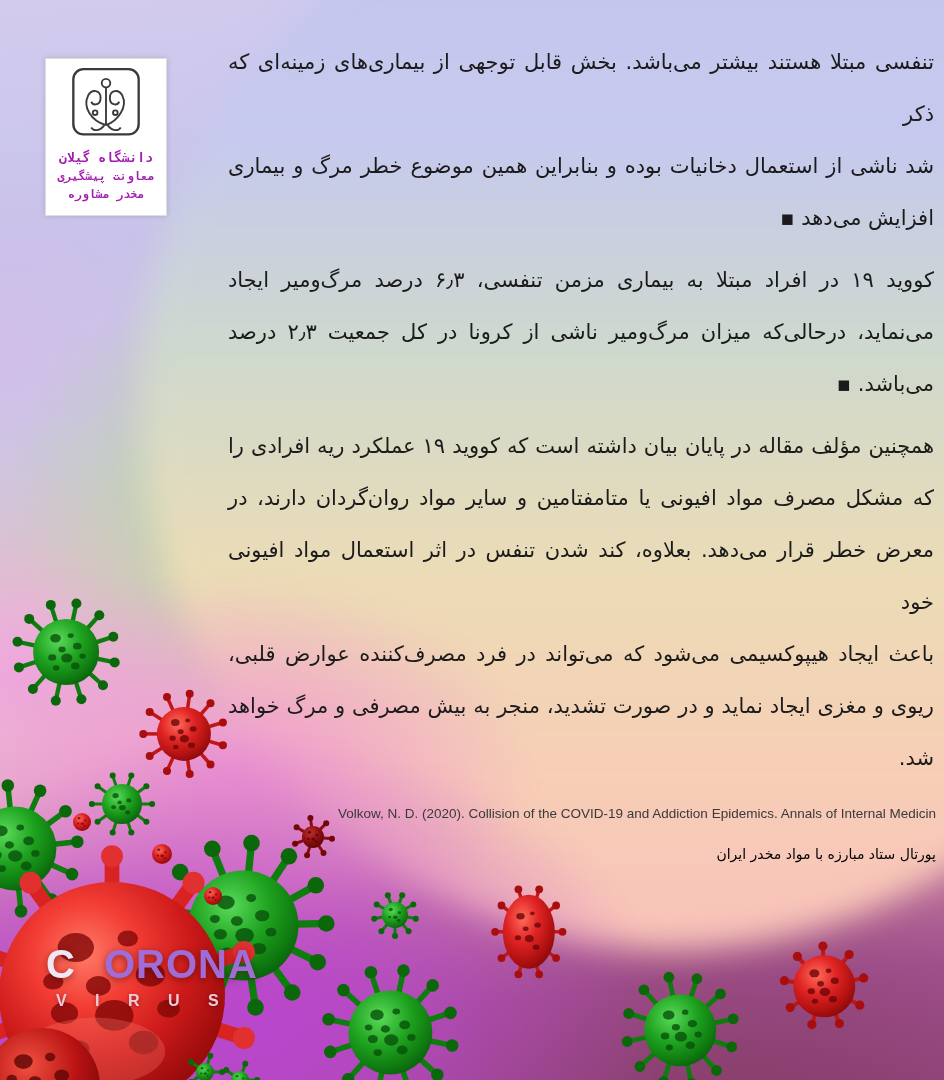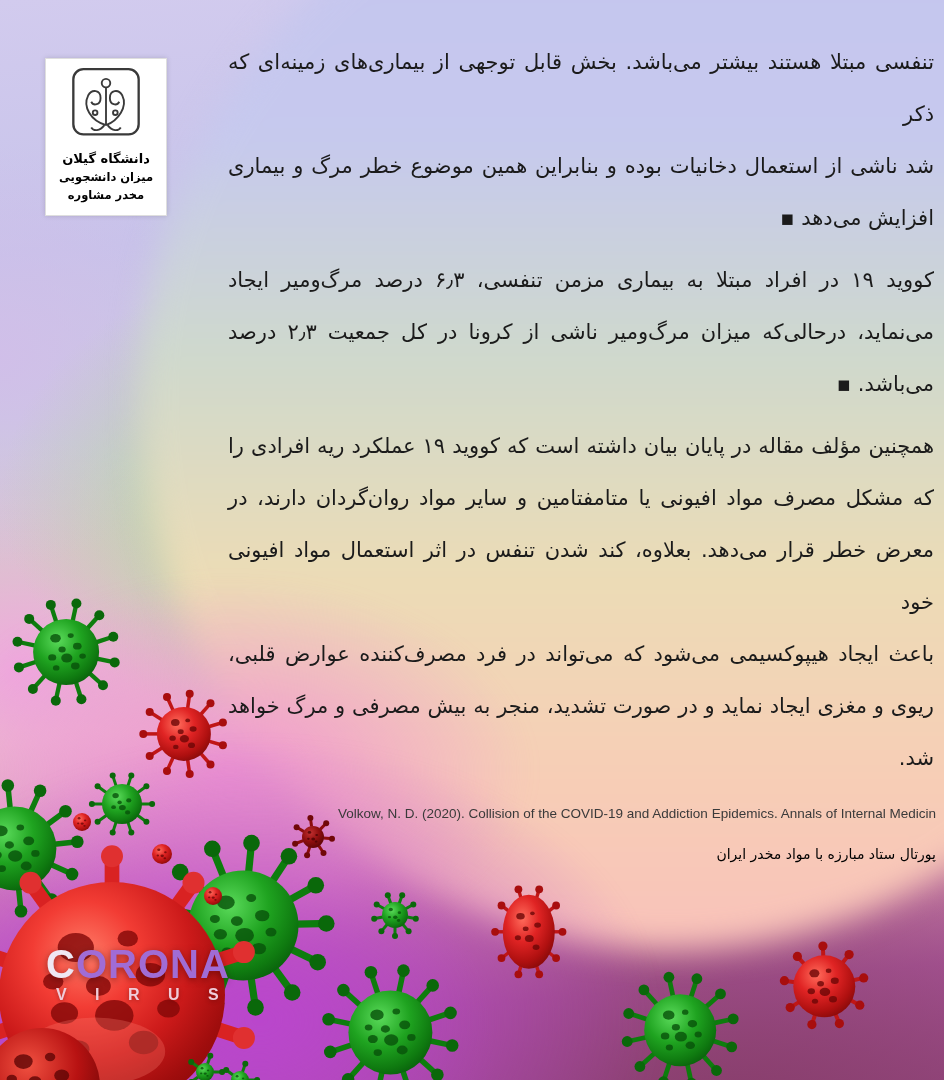--- a/index.html
+++ b/index.html
@@ -42,27 +42,27 @@
   }
   .source{
     position:absolute;right:8px;top:846px;direction:rtl;text-align:right;
     font-size:14px;font-weight:normal;color:#000;
   }
   .logo-card{
     position:absolute;left:45px;top:58px;width:122px;height:158px;background:#fff;
     border:1px solid #dedede;box-shadow:0 0 5px rgba(0,0,0,0.15);
     display:flex;flex-direction:column;align-items:center;padding-top:7px;box-sizing:border-box;z-index:7;
   }
-  .logo-text{font-size:11.5px;font-weight:bold;color:#000000;line-height:18px;text-align:right;direction:rtl;}
+  .logo-text{font-size:11.5px;font-weight:bold;color:#a21caf;line-height:18px;text-align:right;direction:rtl;font-family:Liberation Mono, monospace;}
   .logo-org{font-size:13px;}
   .corona-label{position:absolute;left:46px;top:942px;z-index:6;font-family:"Liberation Sans",sans-serif;font-weight:700;width:190px;}
   .corona-word{font-size:40px;letter-spacing:1px;line-height:44px;text-shadow:0 2px 7px rgba(60,0,0,0.5);white-space:nowrap;}
   .corona-c{color:#efe7f3;}
-  .corona-rest{color:#a06cd5;}
-  .virus-word{font-size:16px;letter-spacing:12px;color:#f0ccd9;margin-top:0;padding-left:10px;text-shadow:0 1px 4px rgba(60,0,0,0.4);}
+  .corona-rest{color:#a06cd5;margin-left:28px;}
+  .virus-word{font-size:16px;letter-spacing:12px;color:#f0ccd9;margin-top:6px;padding-left:10px;text-shadow:0 1px 4px rgba(60,0,0,0.4);}
   svg{display:block;}
 </style>
 </head>
 <body>
 
 <div class="canvas">
 
   <div class="blob"></div>
   <div class="overlay-pink"></div>
   <div class="overlay-magenta"></div>
@@ -713,17 +713,17 @@
           <path d="M50 76 C 30 70, 20 52, 27 38 C 32 29, 43 31, 43 41 C 43 50, 34 52, 31 46"></path>
           <path d="M50 76 C 66 70, 78 52, 71 38 C 66 29, 55 31, 55 41 C 55 50, 64 52, 67 46"></path>
           <path d="M48 76 C 42 84, 34 84, 31 79"></path>
           <path d="M52 76 C 58 84, 66 84, 69 79"></path>
           <circle cx="36" cy="60" r="3"></circle>
           <circle cx="62" cy="60" r="3"></circle>
         </g>
       </svg>
     </span>
     <div class="logo-text logo-org">دانشگاه گیلان</div>
-    <div class="logo-text">میزان دانشجویی</div>
+    <div class="logo-text">معاونت پیشگیری</div>
     <div class="logo-text">مخدر مشاوره</div>
   </div>
 
 </div>
 
 </body></html>

